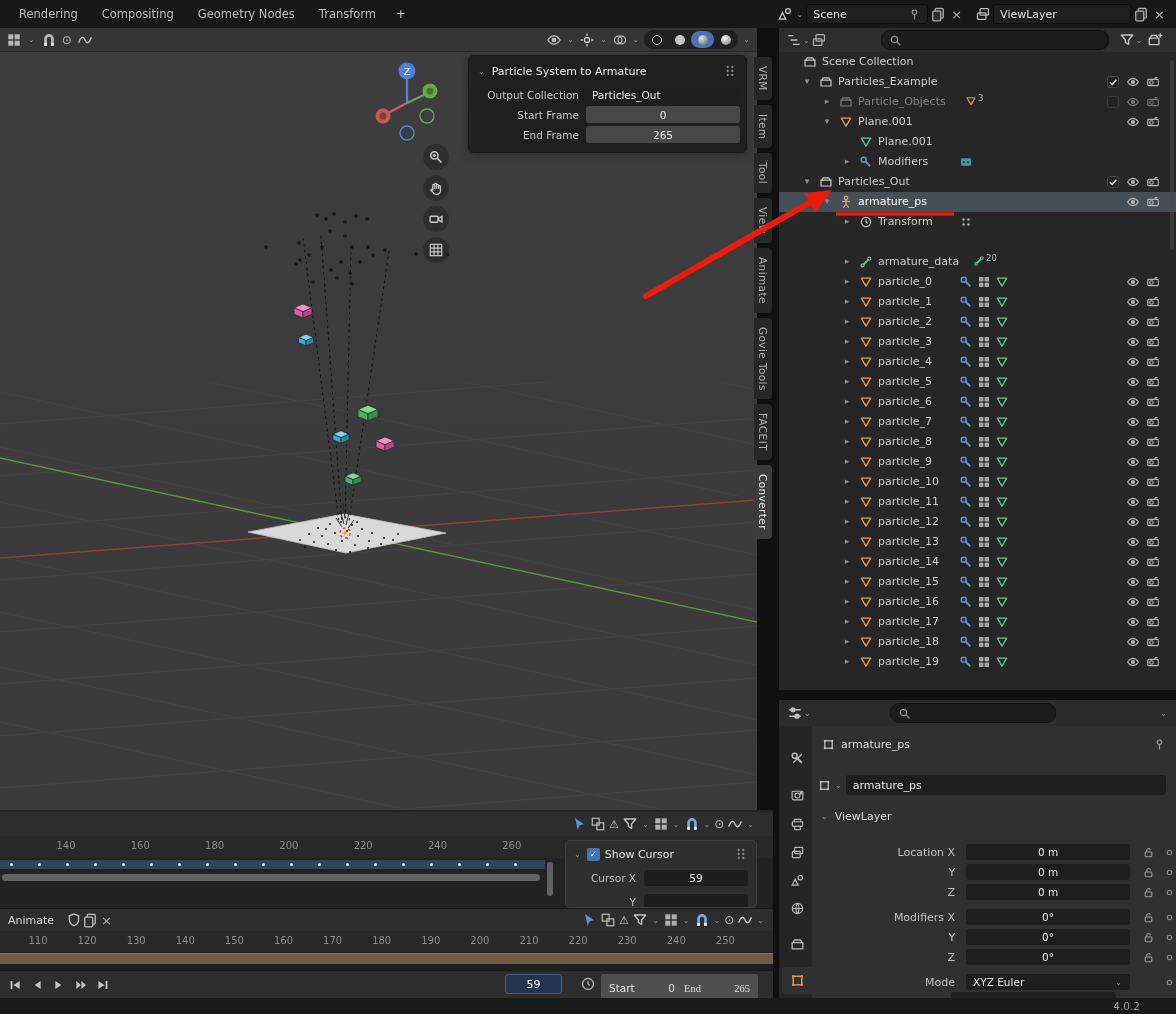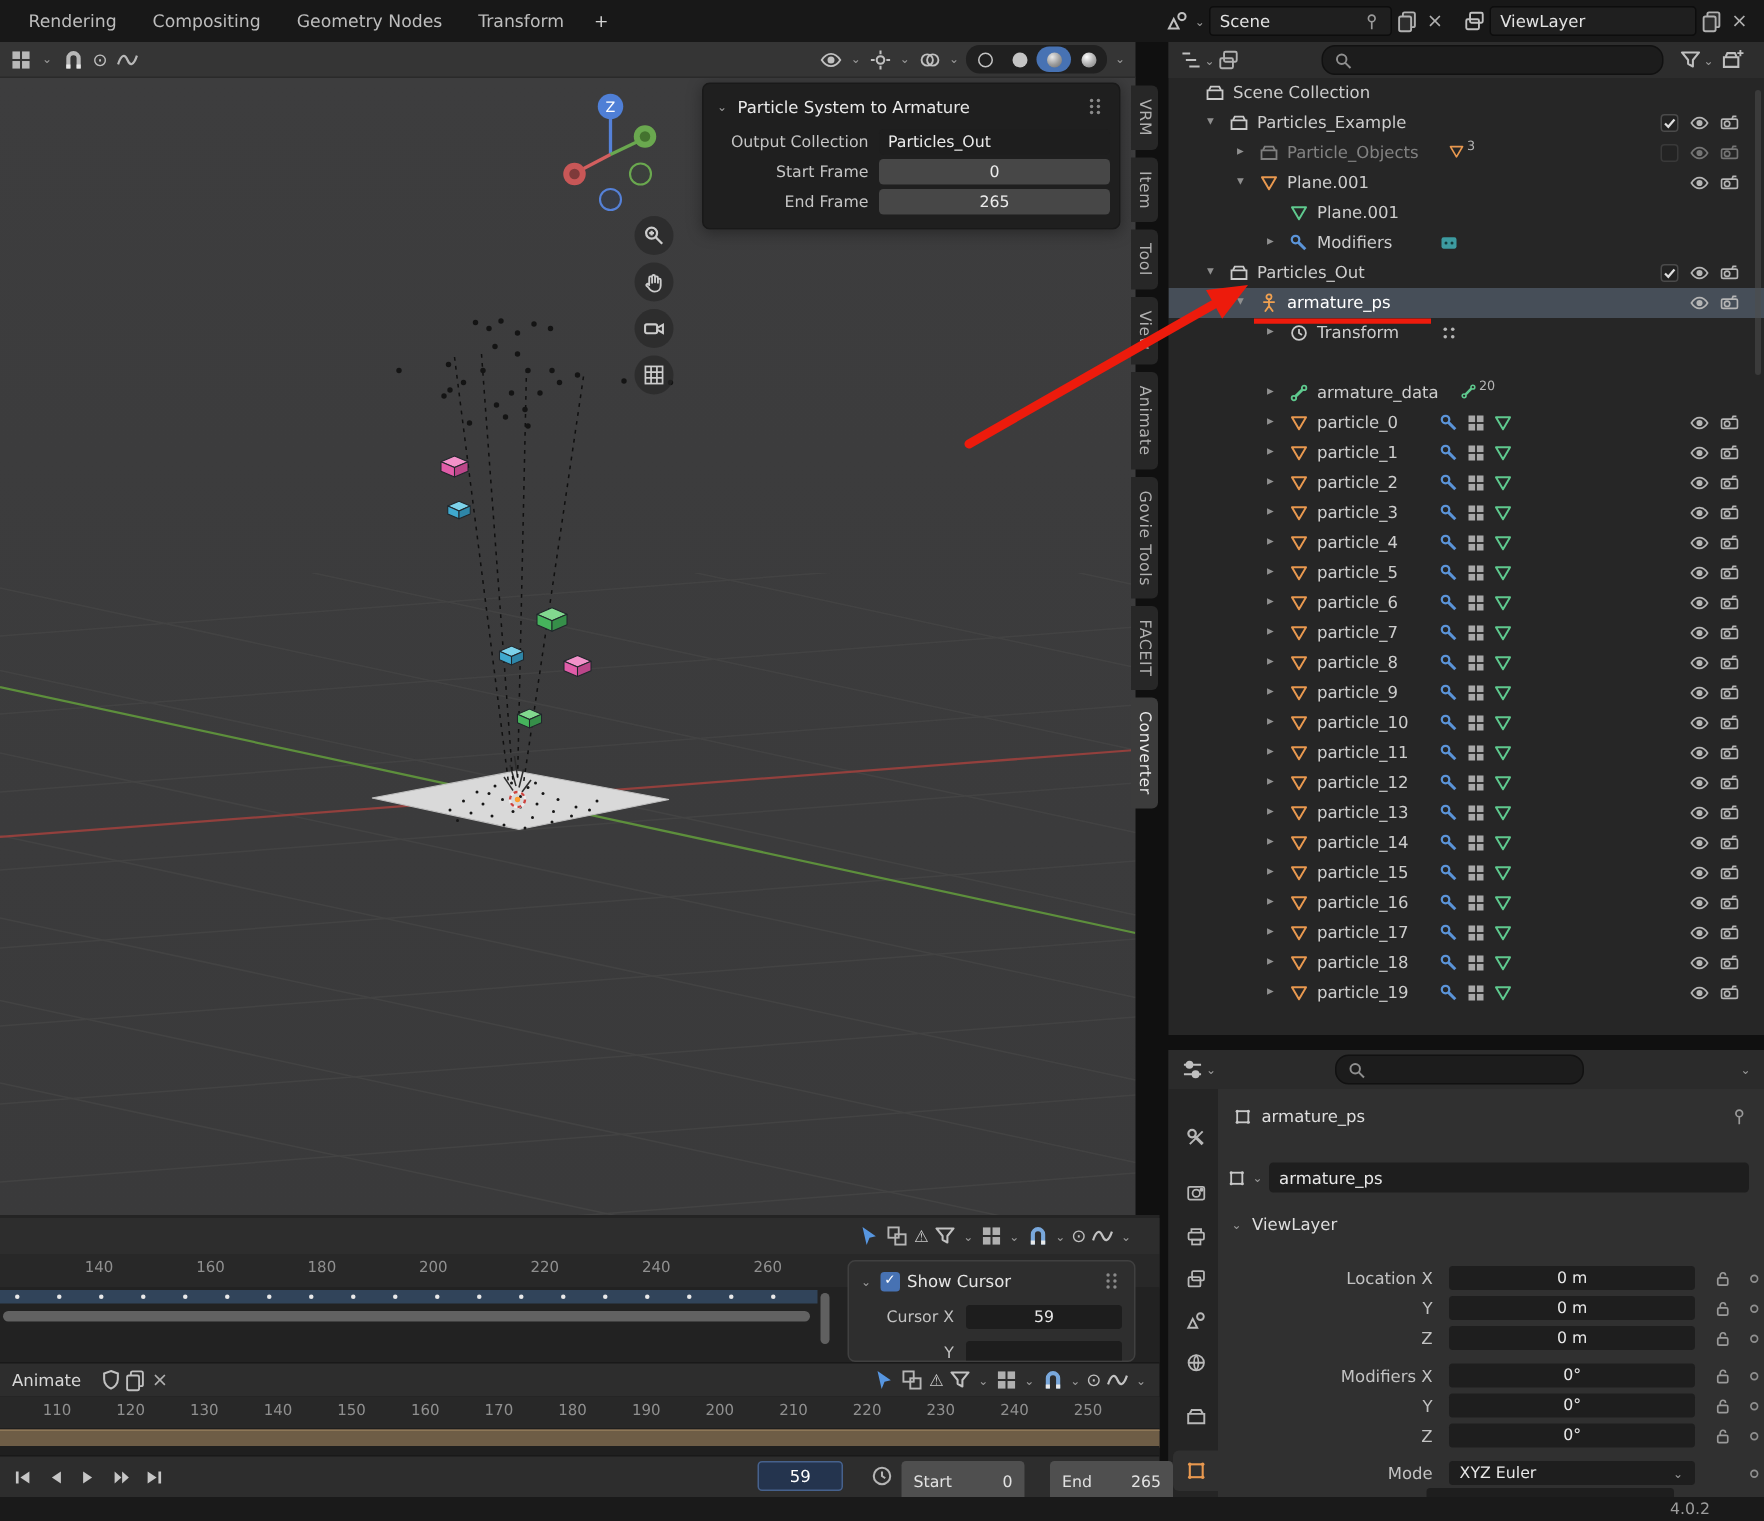--- a/index.html
+++ b/index.html
@@ -134,21 +134,21 @@
 
   #playbar{left:0;top:970px;width:773px;height:28px;background:#2d2d2d;border-top:1px solid #191919;display:flex;align-items:center;box-sizing:border-box;}
   #transport{display:flex;align-items:center;gap:1px;padding-left:4px;}
   .tp-btn{width:21px;height:18px;display:flex;align-items:center;justify-content:center;border-radius:2px;}
   #frame-field{position:absolute;left:505px;top:974px;width:57px;height:20px;background:#24344e;border:1px solid #46618c;border-radius:3px;
                color:#fff;display:flex;align-items:center;justify-content:center;font-size:11px;box-sizing:border-box;}
   #pb-clock{position:absolute;left:580px;top:976px;}
   .pb-field{position:absolute;top:974px;height:28px;background:#4f4f4f;border-radius:3px;display:flex;align-items:center;
             justify-content:space-between;padding:0 8px;color:#e2e2e2;font-size:10.5px;box-sizing:border-box;}
   #start-field{left:601px;width:82px;}
-  #end-field{left:700px;width:82px;}
+  #end-field{left:676px;width:82px;font-family:Liberation Serif, serif;}
 
   #statusbar{left:0;top:998px;width:1176px;height:16px;background:#1a1a1a;display:flex;align-items:center;
              justify-content:flex-end;padding-right:36px;box-sizing:border-box;color:#9c9c9c;font-size:10.5px;}
 
   #annot{position:absolute;left:0;top:0;z-index:99;pointer-events:none;}
 </style>
 </head>
 <body>
 
 <div id="root">

